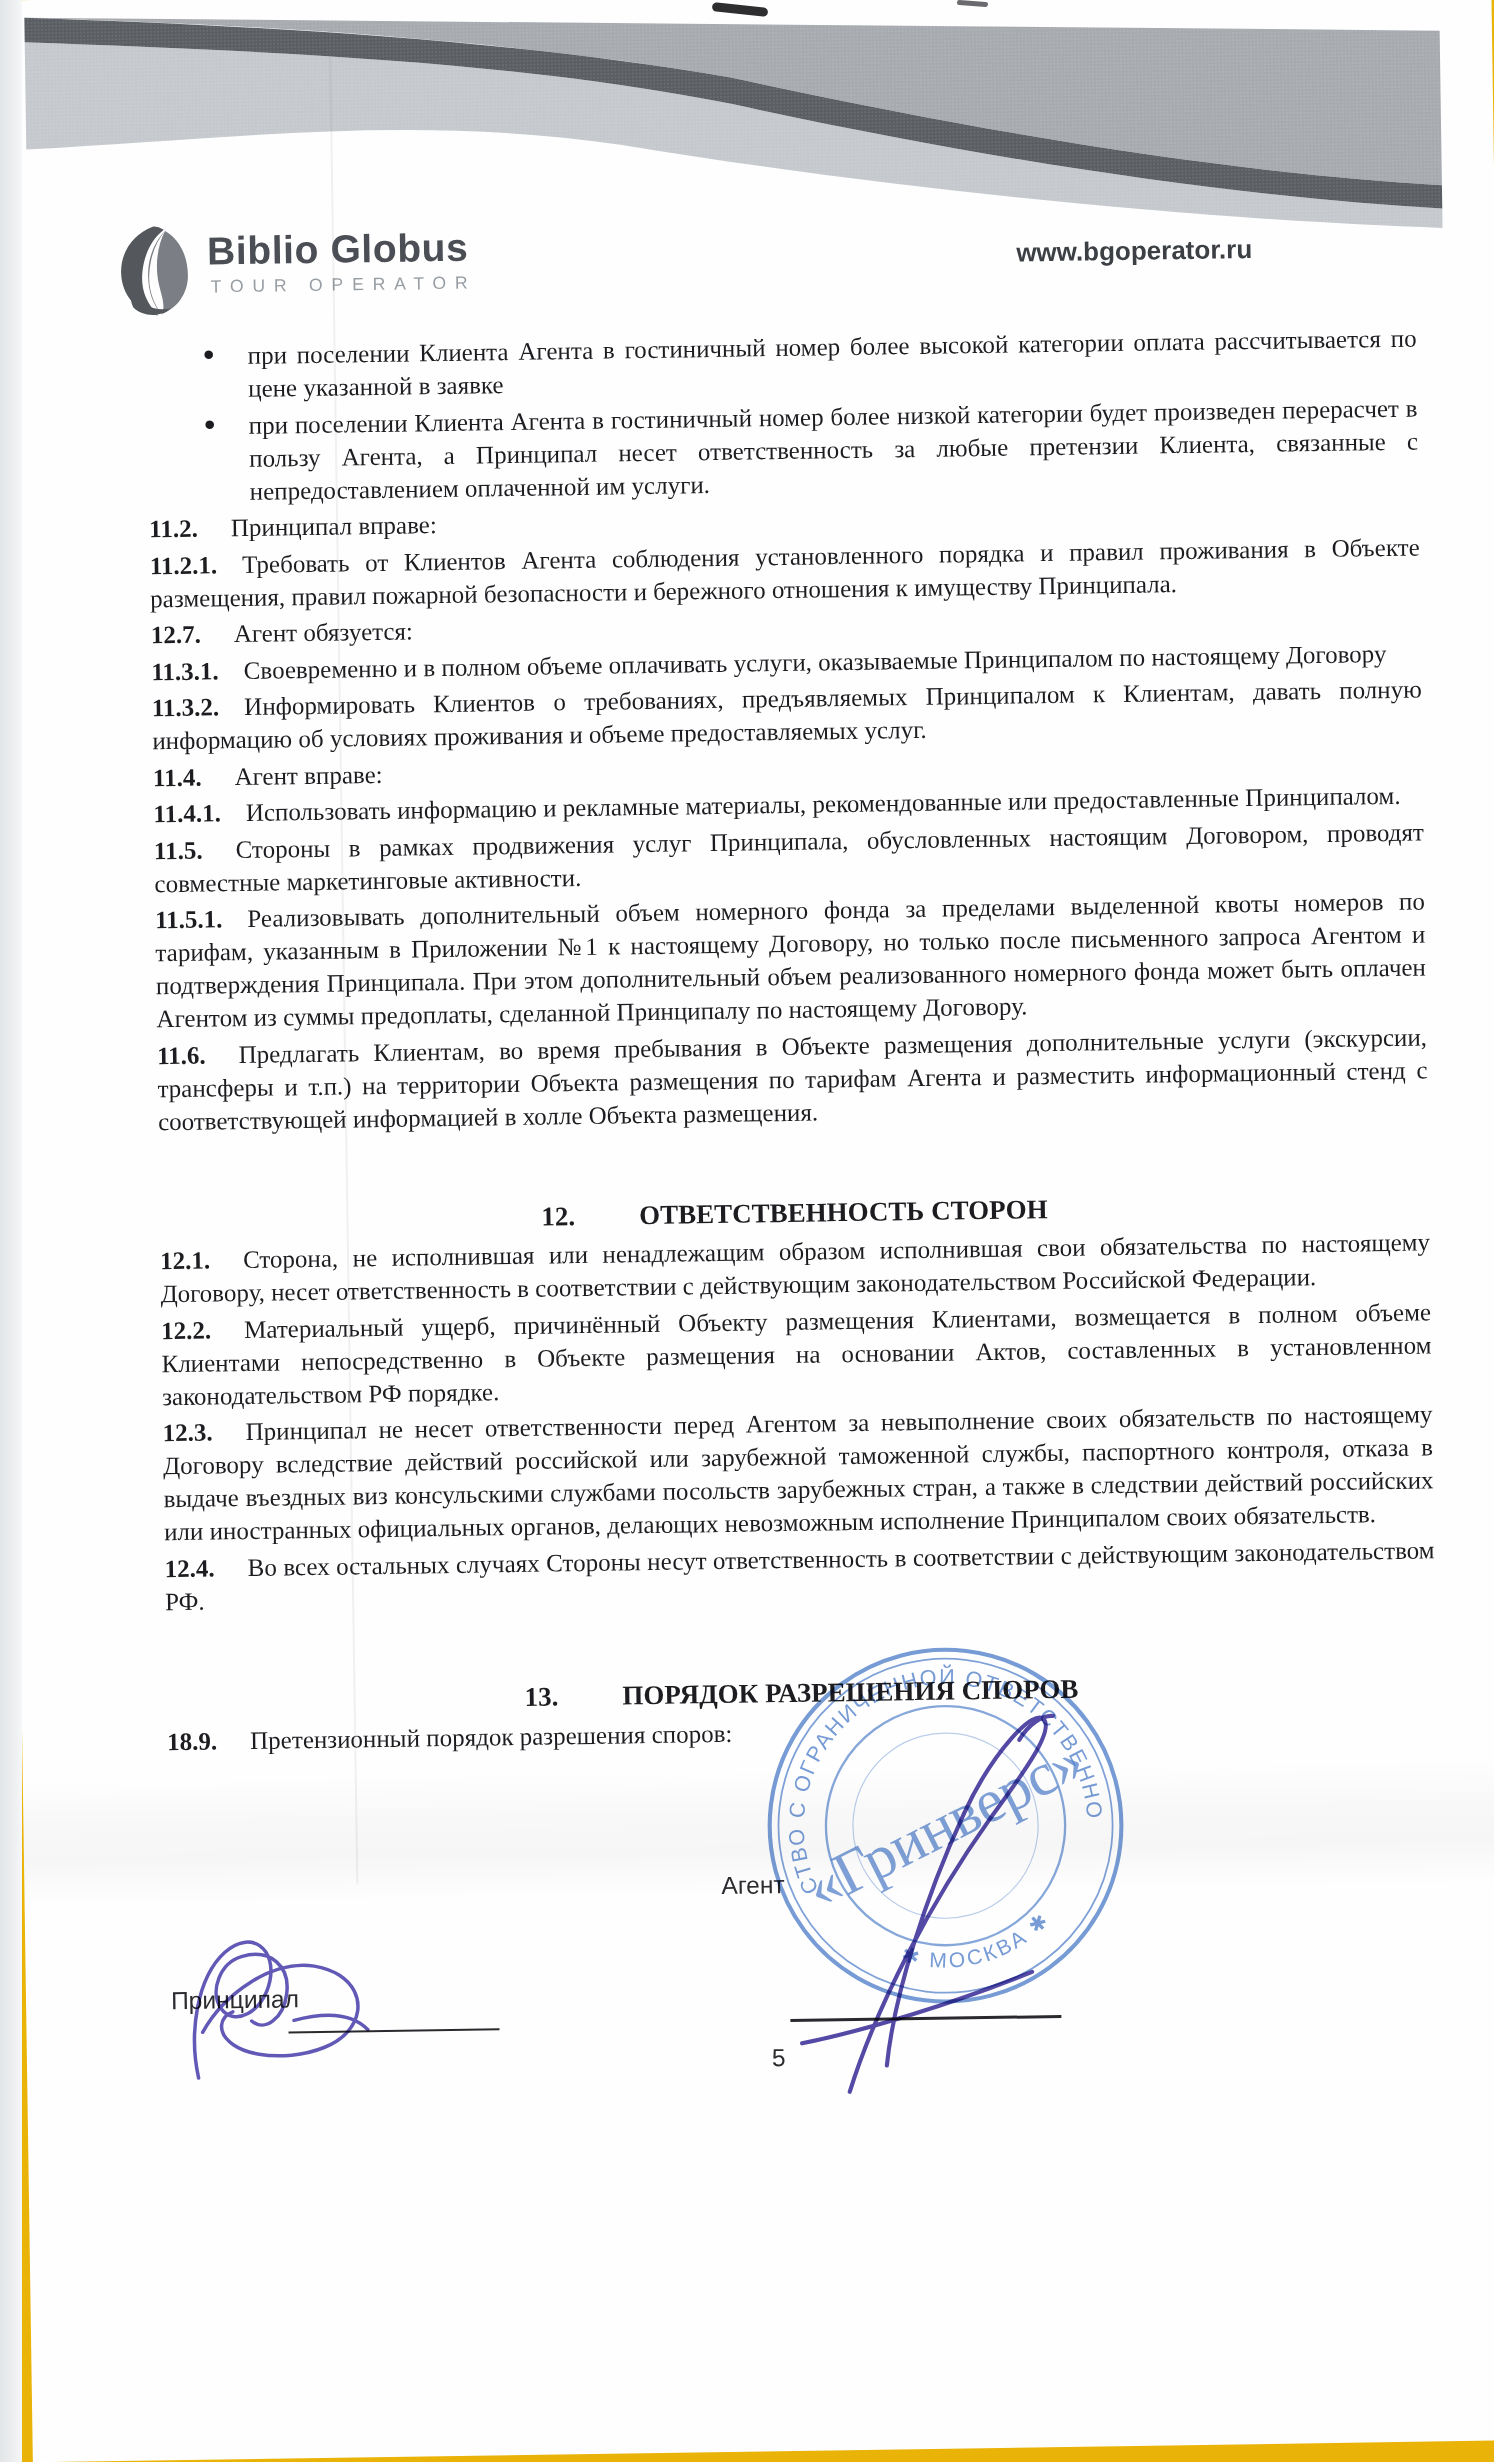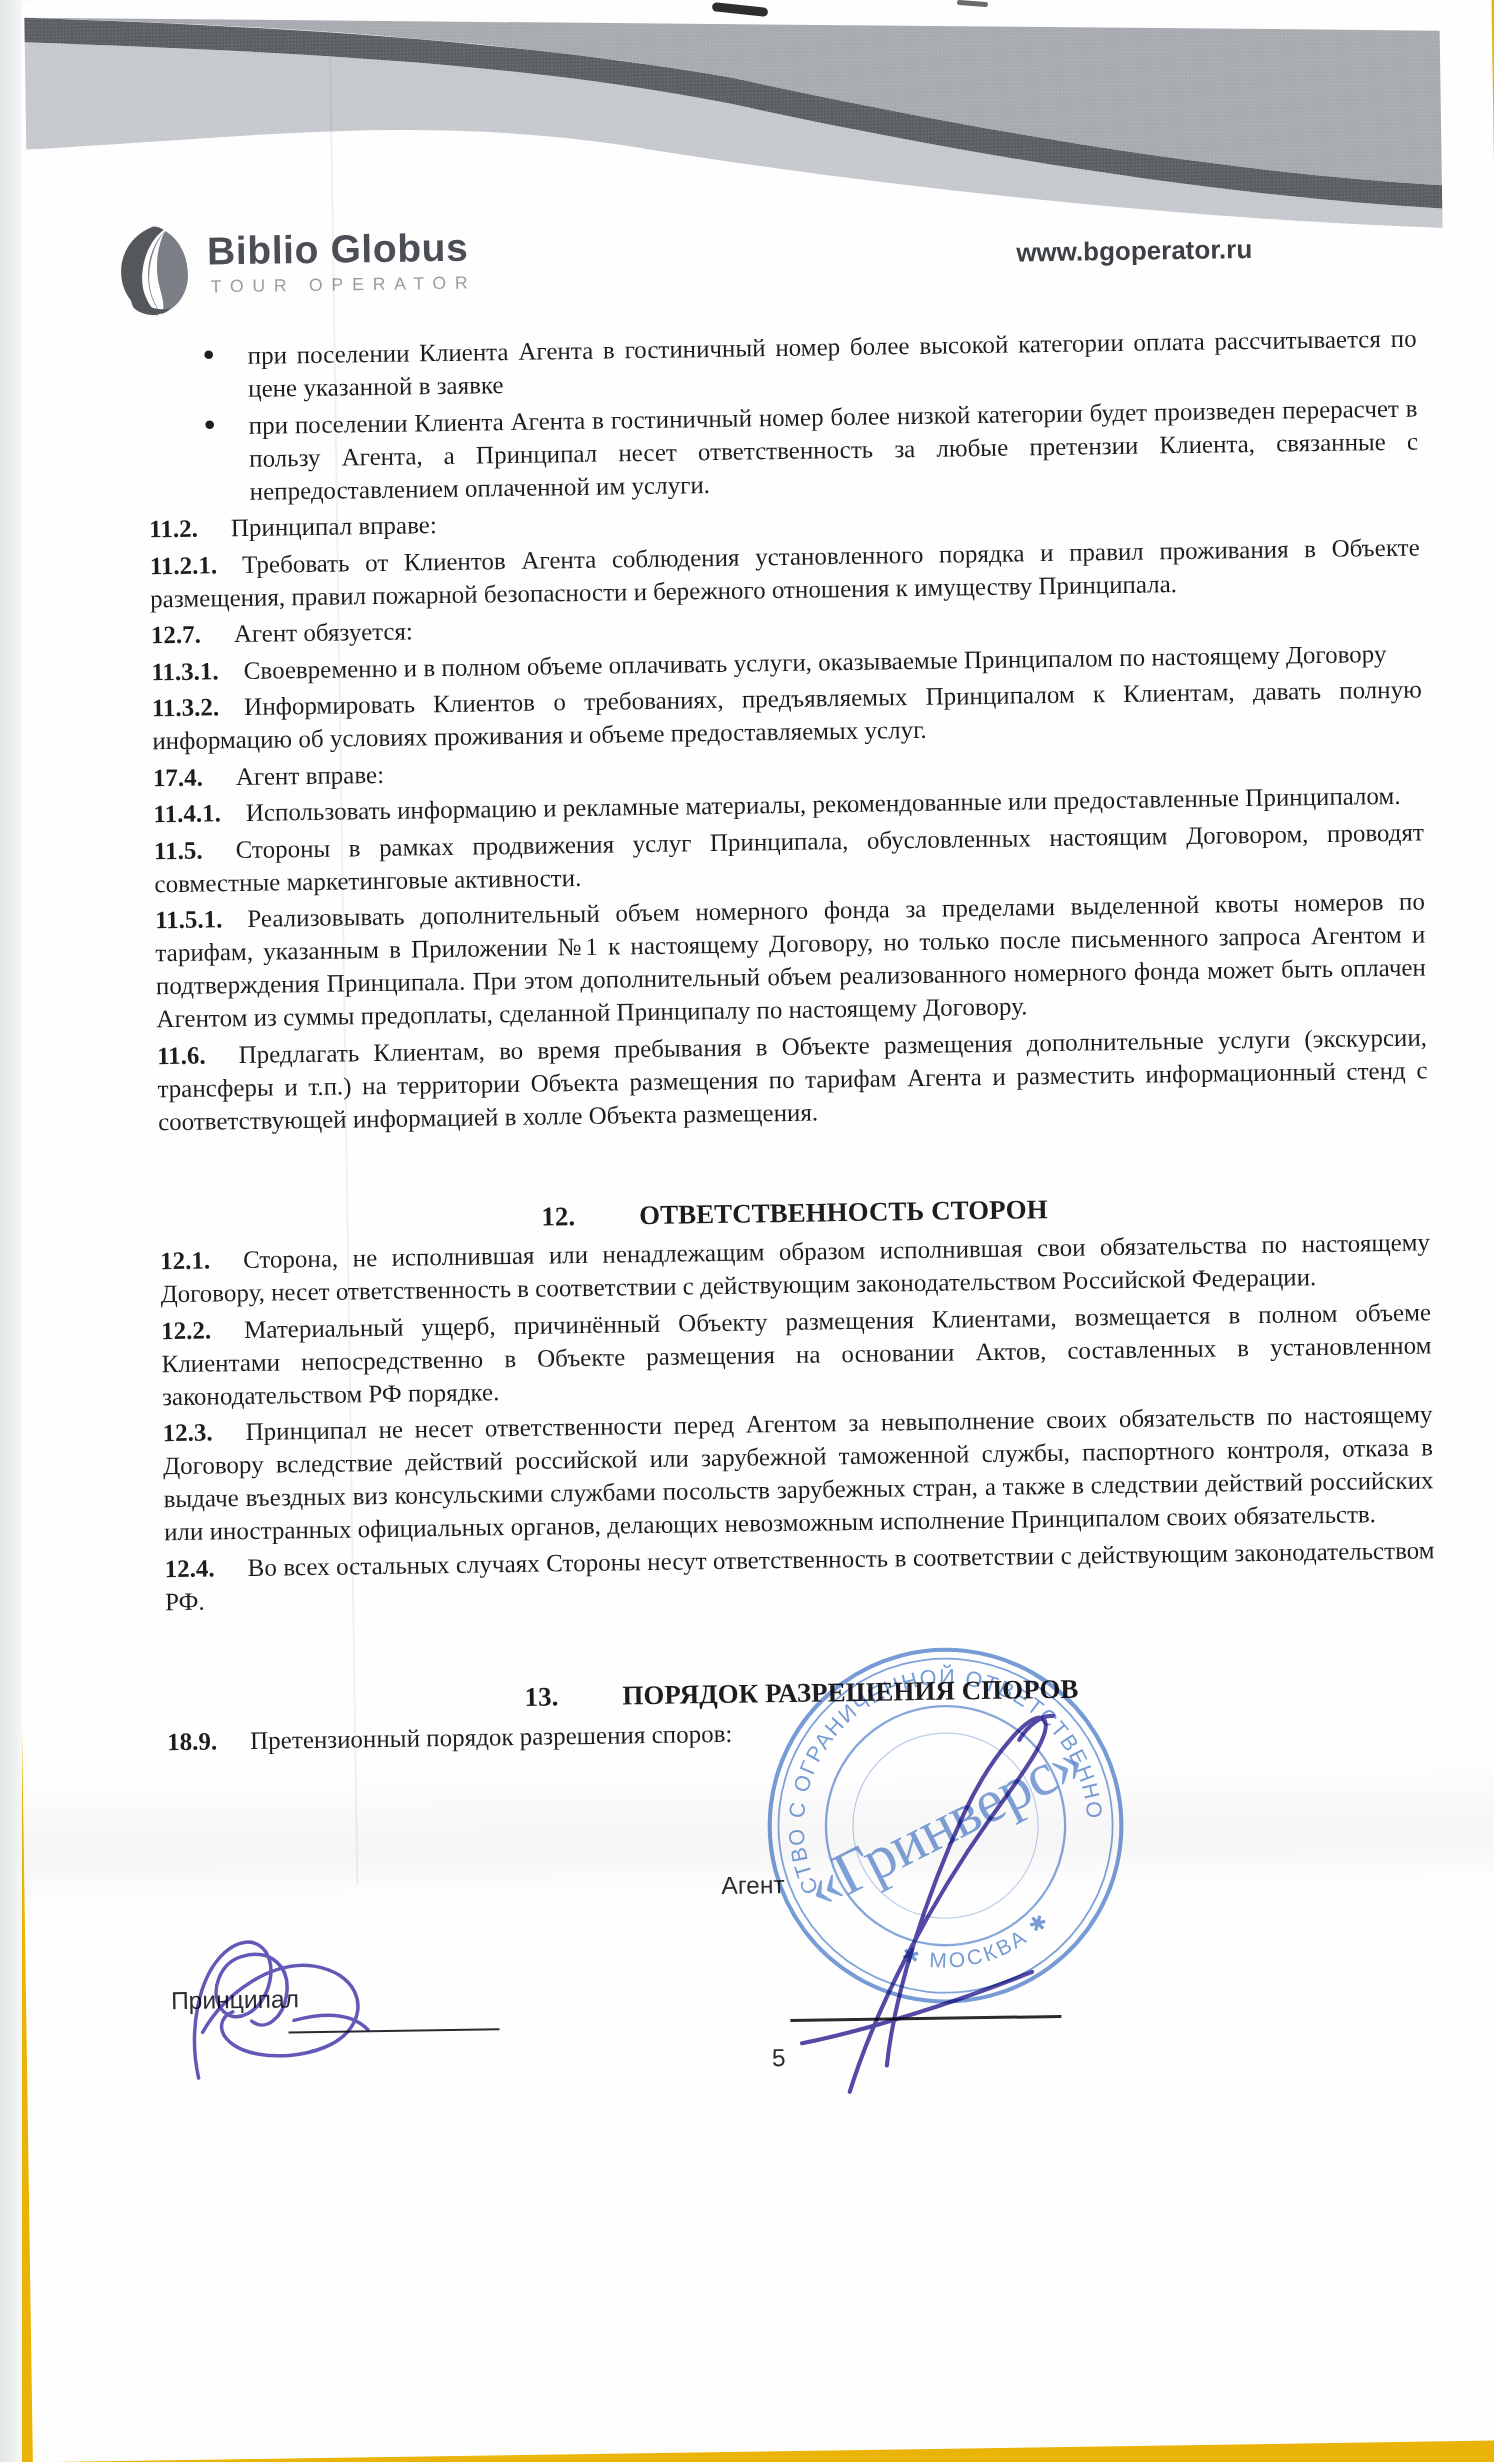--- a/index.html
+++ b/index.html
@@ -87,21 +87,21 @@
     </div>
 
     <div class="doc-body">
         <div class="para bullet"><span class="dot">●</span><span>при поселении Клиента Агента в гостиничный номер более высокой категории оплата рассчитывается по цене указанной в заявке</span></div>
         <div class="para bullet"><span class="dot">●</span><span>при поселении Клиента Агента в гостиничный номер более низкой категории будет произведен перерасчет в пользу Агента, а Принципал несет ответственность за любые претензии Клиента, связанные с непредоставлением оплаченной им услуги.</span></div>
         <div class="para clause lvl2"><span class="num">11.2.</span><span>Принципал вправе:</span></div>
         <div class="para clause lvl3"><span class="num">11.2.1.</span><span>Требовать от Клиентов Агента соблюдения установленного порядка и правил проживания в Объекте размещения, правил пожарной безопасности и бережного отношения к имуществу Принципала.</span></div>
         <div class="para clause lvl2"><span class="num">12.7.</span><span>Агент обязуется:</span></div>
         <div class="para clause lvl3"><span class="num">11.3.1.</span><span>Своевременно и в полном объеме оплачивать услуги, оказываемые Принципалом по настоящему Договору</span></div>
         <div class="para clause lvl3"><span class="num">11.3.2.</span><span>Информировать Клиентов о требованиях, предъявляемых Принципалом к Клиентам, давать полную информацию об условиях проживания и объеме предоставляемых услуг.</span></div>
-        <div class="para clause lvl2"><span class="num">17.4.</span><span>Агент вправе:</span></div>
+        <div class="para clause lvl2"><span class="num">11.4.</span><span>Агент вправе:</span></div>
         <div class="para clause lvl3"><span class="num">11.4.1.</span><span>Использовать информацию и рекламные материалы, рекомендованные или предоставленные Принципалом.</span></div>
         <div class="para clause lvl2"><span class="num">11.5.</span><span>Стороны в рамках продвижения услуг Принципала, обусловленных настоящим Договором, проводят совместные маркетинговые активности.</span></div>
         <div class="para clause lvl3"><span class="num">11.5.1.</span><span>Реализовывать дополнительный объем номерного фонда за пределами выделенной квоты номеров по тарифам, указанным в Приложении №1 к настоящему Договору, но только после письменного запроса Агентом и подтверждения Принципала. При этом дополнительный объем реализованного номерного фонда может быть оплачен Агентом из суммы предоплаты, сделанной Принципалу по настоящему Договору.</span></div>
         <div class="para clause lvl2"><span class="num">11.6.</span><span>Предлагать Клиентам, во время пребывания в Объекте размещения дополнительные услуги (экскурсии, трансферы и т.п.) на территории Объекта размещения по тарифам Агента и разместить информационный стенд с соответствующей информацией в холле Объекта размещения.</span></div>
         <div class="section-head"><span class="num">12.</span><span>ОТВЕТСТВЕННОСТЬ СТОРОН</span></div>
         <div class="para clause lvl2"><span class="num">12.1.</span><span>Сторона, не исполнившая или ненадлежащим образом исполнившая свои обязательства по настоящему Договору, несет ответственность в соответствии с действующим законодательством Российской Федерации.</span></div>
         <div class="para clause lvl2"><span class="num">12.2.</span><span>Материальный ущерб, причинённый Объекту размещения Клиентами, возмещается в полном объеме Клиентами непосредственно в Объекте размещения на основании Актов, составленных в установленном законодательством РФ порядке.</span></div>
         <div class="para clause lvl2"><span class="num">12.3.</span><span>Принципал не несет ответственности перед Агентом за невыполнение своих обязательств по настоящему Договору вследствие действий российской или зарубежной таможенной службы, паспортного контроля, отказа в выдаче въездных виз консульскими службами посольств зарубежных стран, а также в следствии действий российских или иностранных официальных органов, делающих невозможным исполнение Принципалом своих обязательств.</span></div>
         <div class="para clause lvl2"><span class="num">12.4.</span><span>Во всех остальных случаях Стороны несут ответственность в соответствии с действующим законодательством РФ.</span></div>
         <div class="section-head"><span class="num">13.</span><span>ПОРЯДОК РАЗРЕШЕНИЯ СПОРОВ</span></div>

